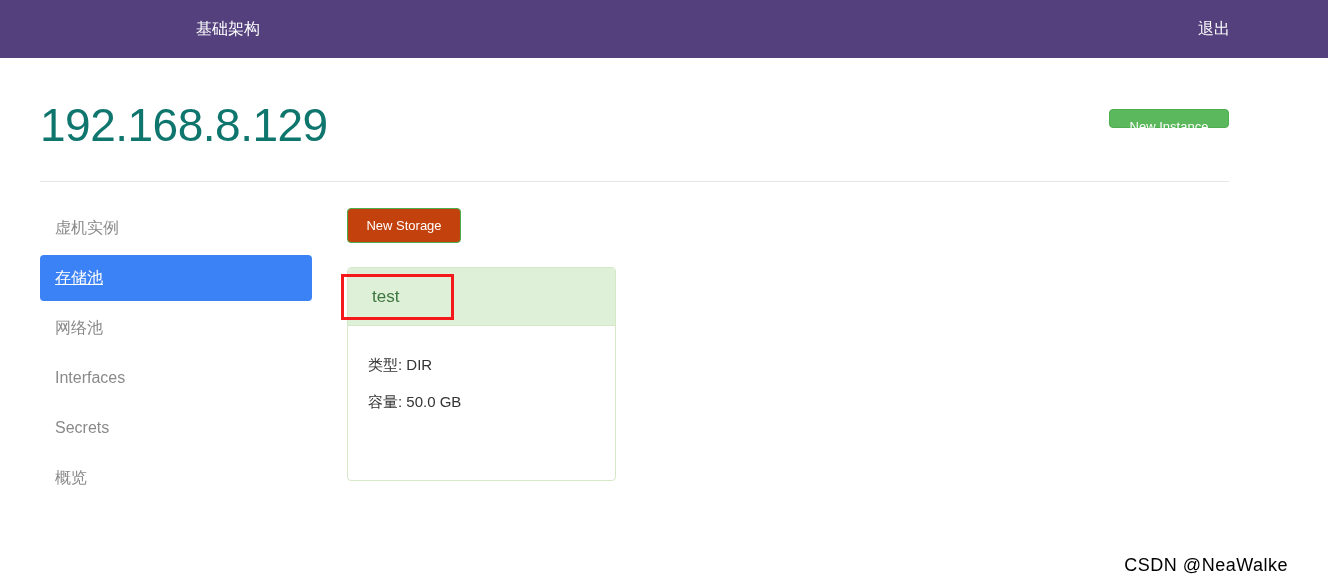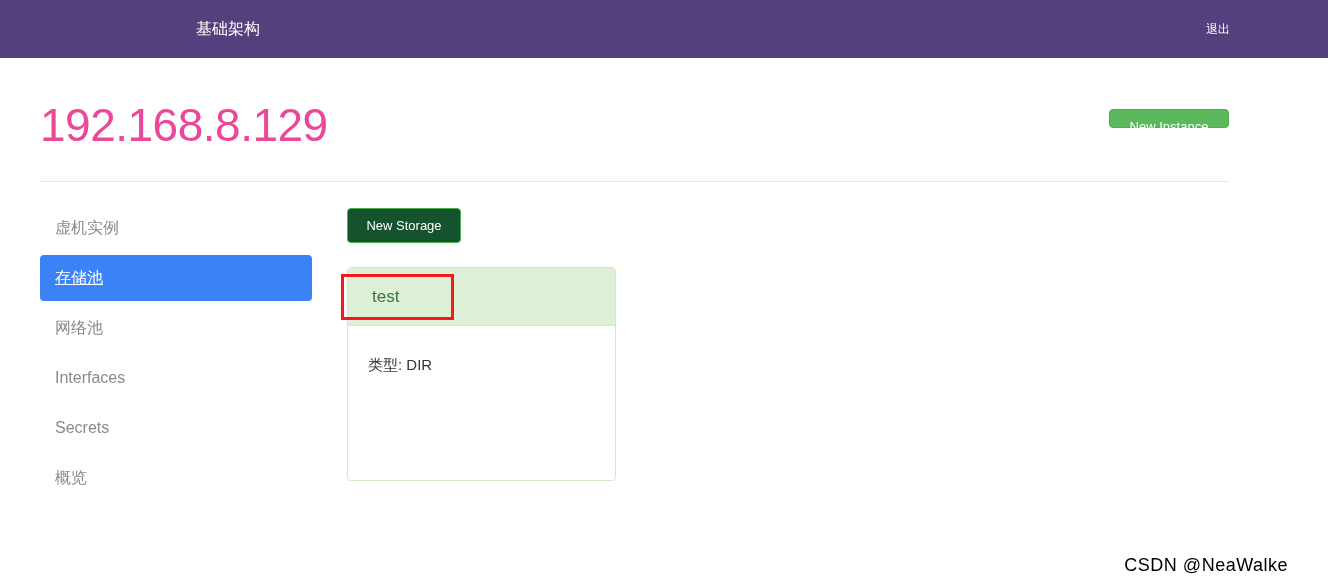--- a/index.html
+++ b/index.html
@@ -41,34 +41,34 @@
     top: 17px;
     font-size: 16px;
     line-height: 24px;
     color: #ffffff;
     white-space: nowrap;
   }
   .navbar-link-logout {
     position: absolute;
     right: 98px;
     top: 17px;
-    font-size: 12px;
+    font-size: 16px;
     line-height: 24px;
     color: #ffffff;
     white-space: nowrap;
   }
 
   
   .page-title {
     position: absolute;
     left: 40px;
     top: 97px;
     font-size: 46px;
     line-height: 56px;
-    color: #ec4899;
+    color: #0f766e;
     font-weight: normal;
     letter-spacing: -0.5px;
     white-space: nowrap;
   }
   .btn-new-instance {
     position: absolute;
     left: 1109px;
     top: 109px;
     width: 120px;
     height: 19px;
@@ -123,21 +123,21 @@
     position: absolute;
     left: 347px;
     top: 208px;
   }
   .btn-new-storage {
     position: absolute;
     left: 0;
     top: 0;
     width: 114px;
     height: 35px;
-    background: #14532d;
+    background: #c2410c;
     border: 1px solid #4cae4c;
     border-radius: 4px;
     color: #ffffff;
     font-size: 13px;
     line-height: 33px;
     text-align: center;
     box-sizing: border-box;
     cursor: pointer;
     white-space: nowrap;
   }
@@ -238,19 +238,23 @@
 
   <div class="storage-panel">
     <div class="storage-panel-heading">
       <span class="storage-panel-title">test</span>
     </div>
     <div class="storage-panel-body">
       <div class="storage-row">
         <span class="label">类型:</span>
         <span class="value">DIR</span>
       </div>
+      <div class="storage-row">
+        <span class="label">容量:</span>
+        <span class="value">50.0 GB</span>
+      </div>
     </div>
   </div>
 </div>
 
 <div class="annotation-rect"></div>
 
 <div class="watermark">CSDN @NeaWalke</div>
 
 </body></html>

